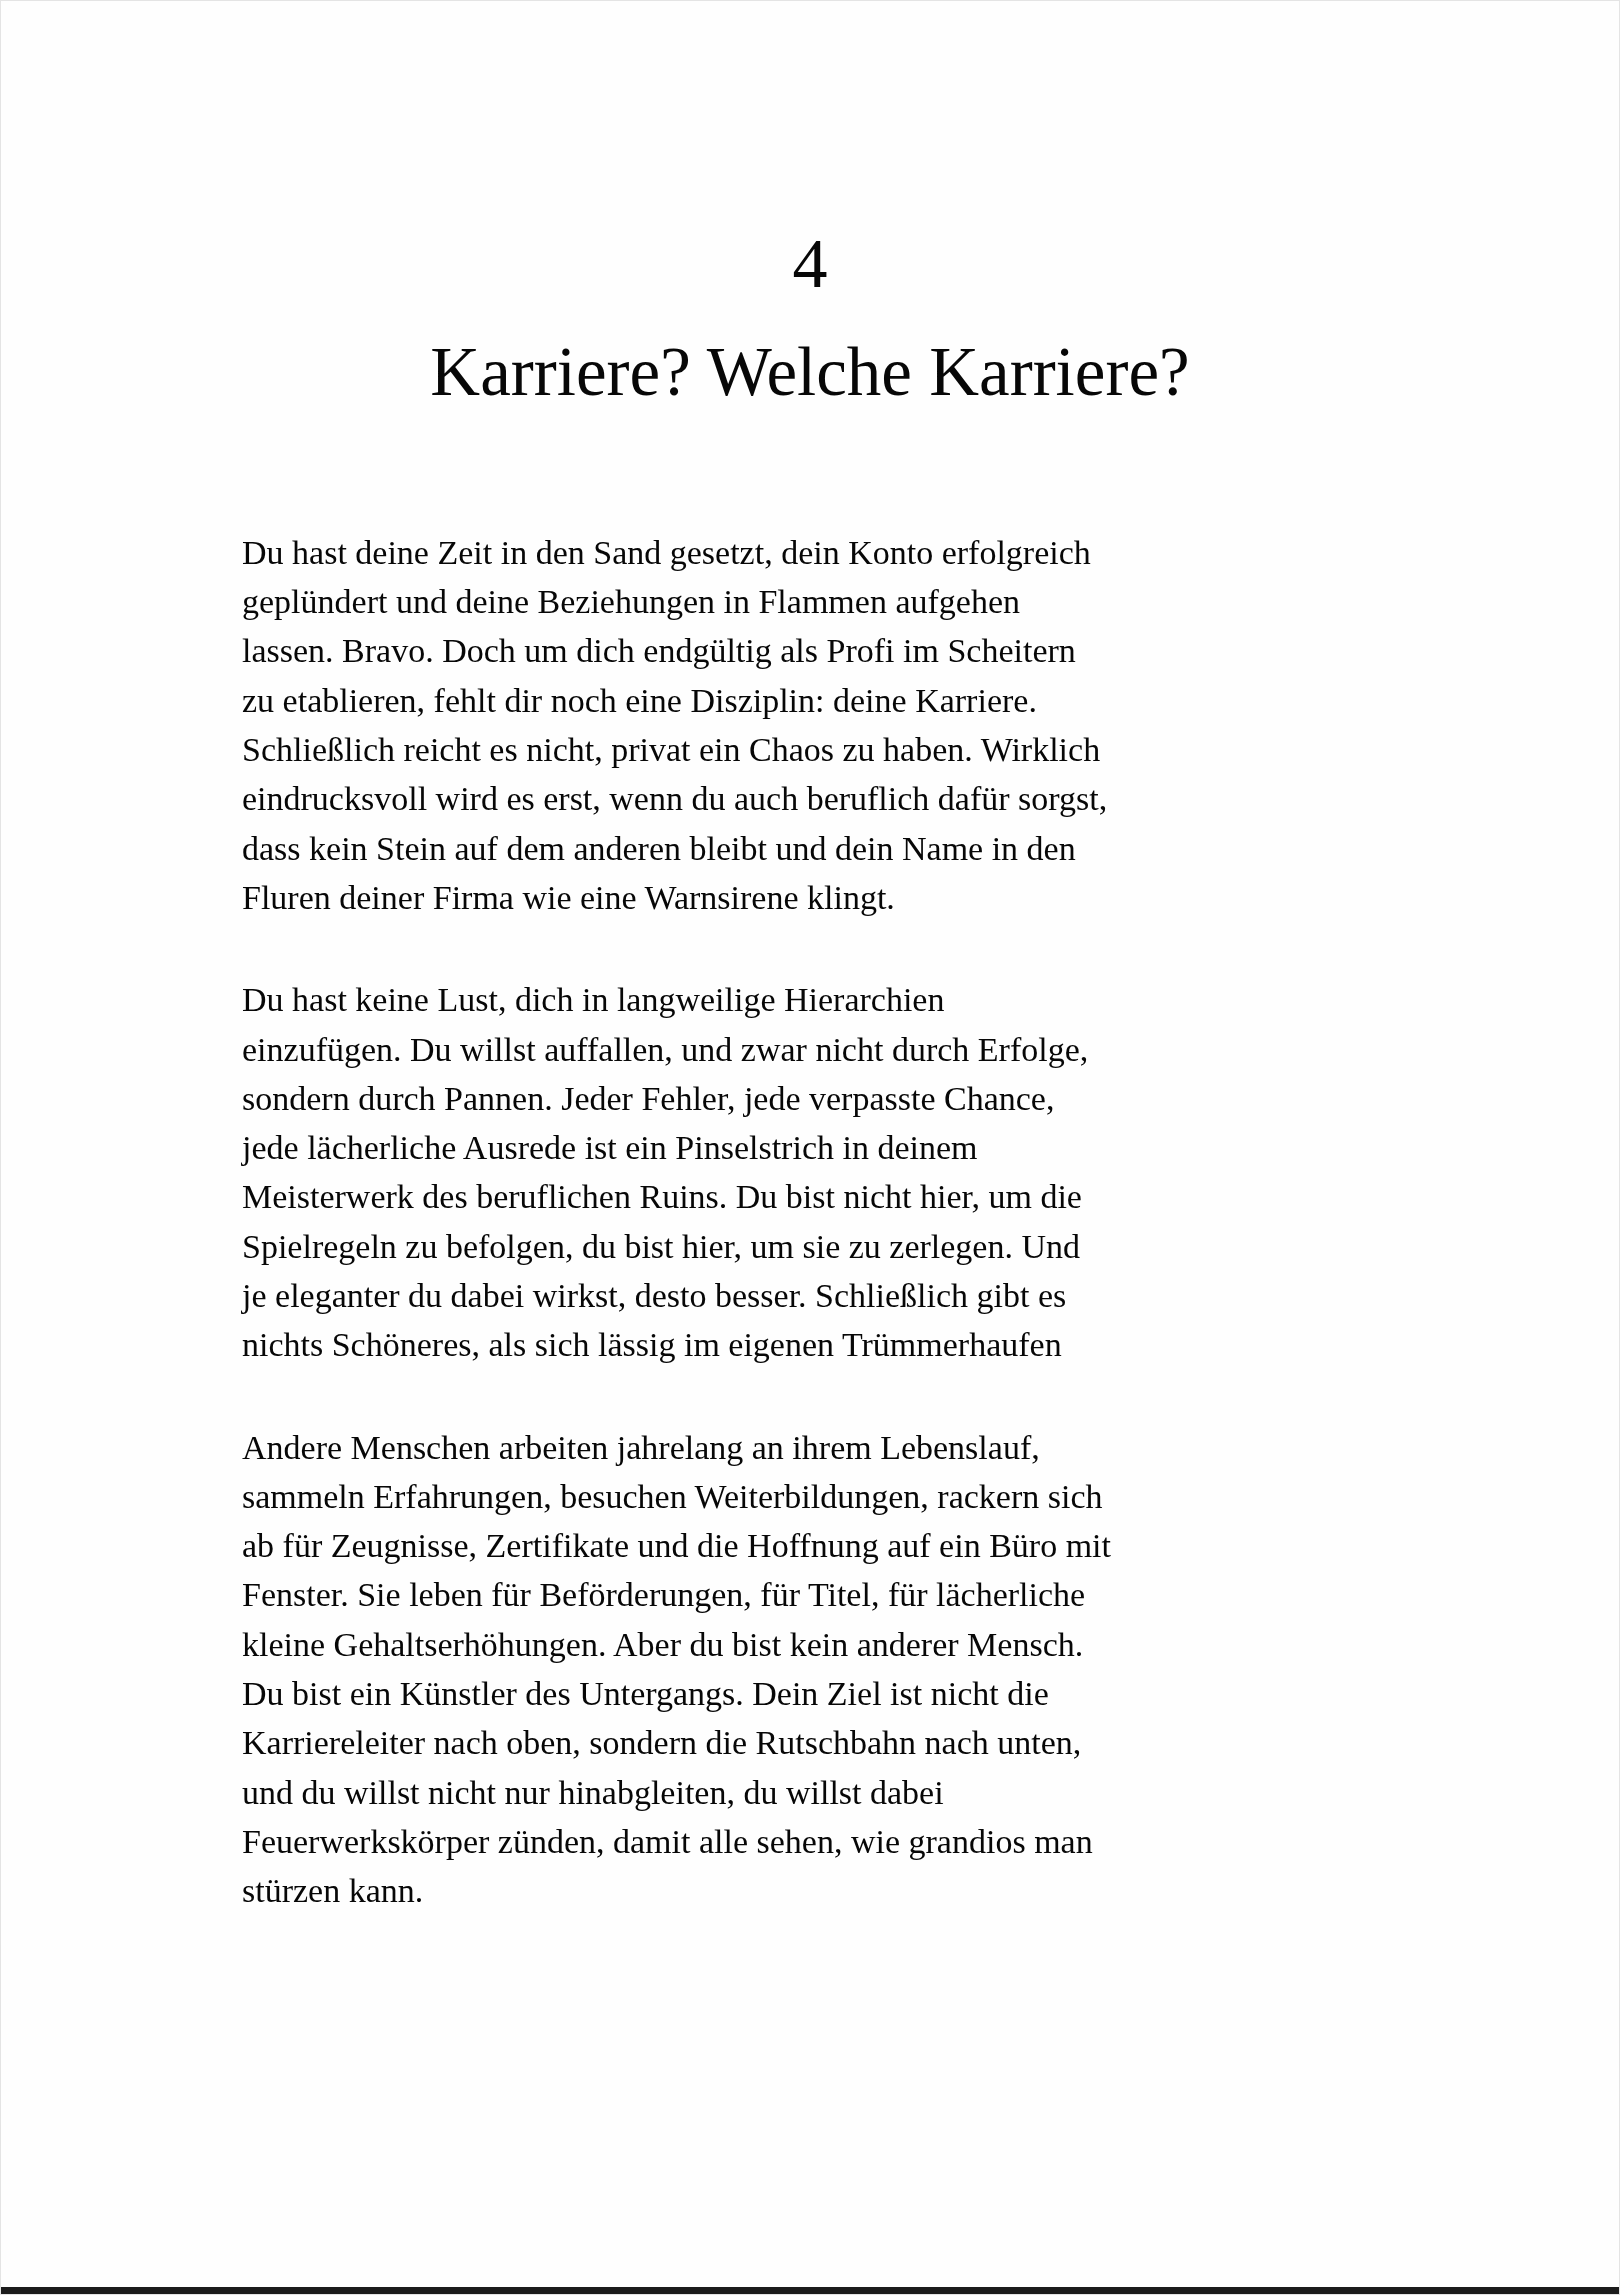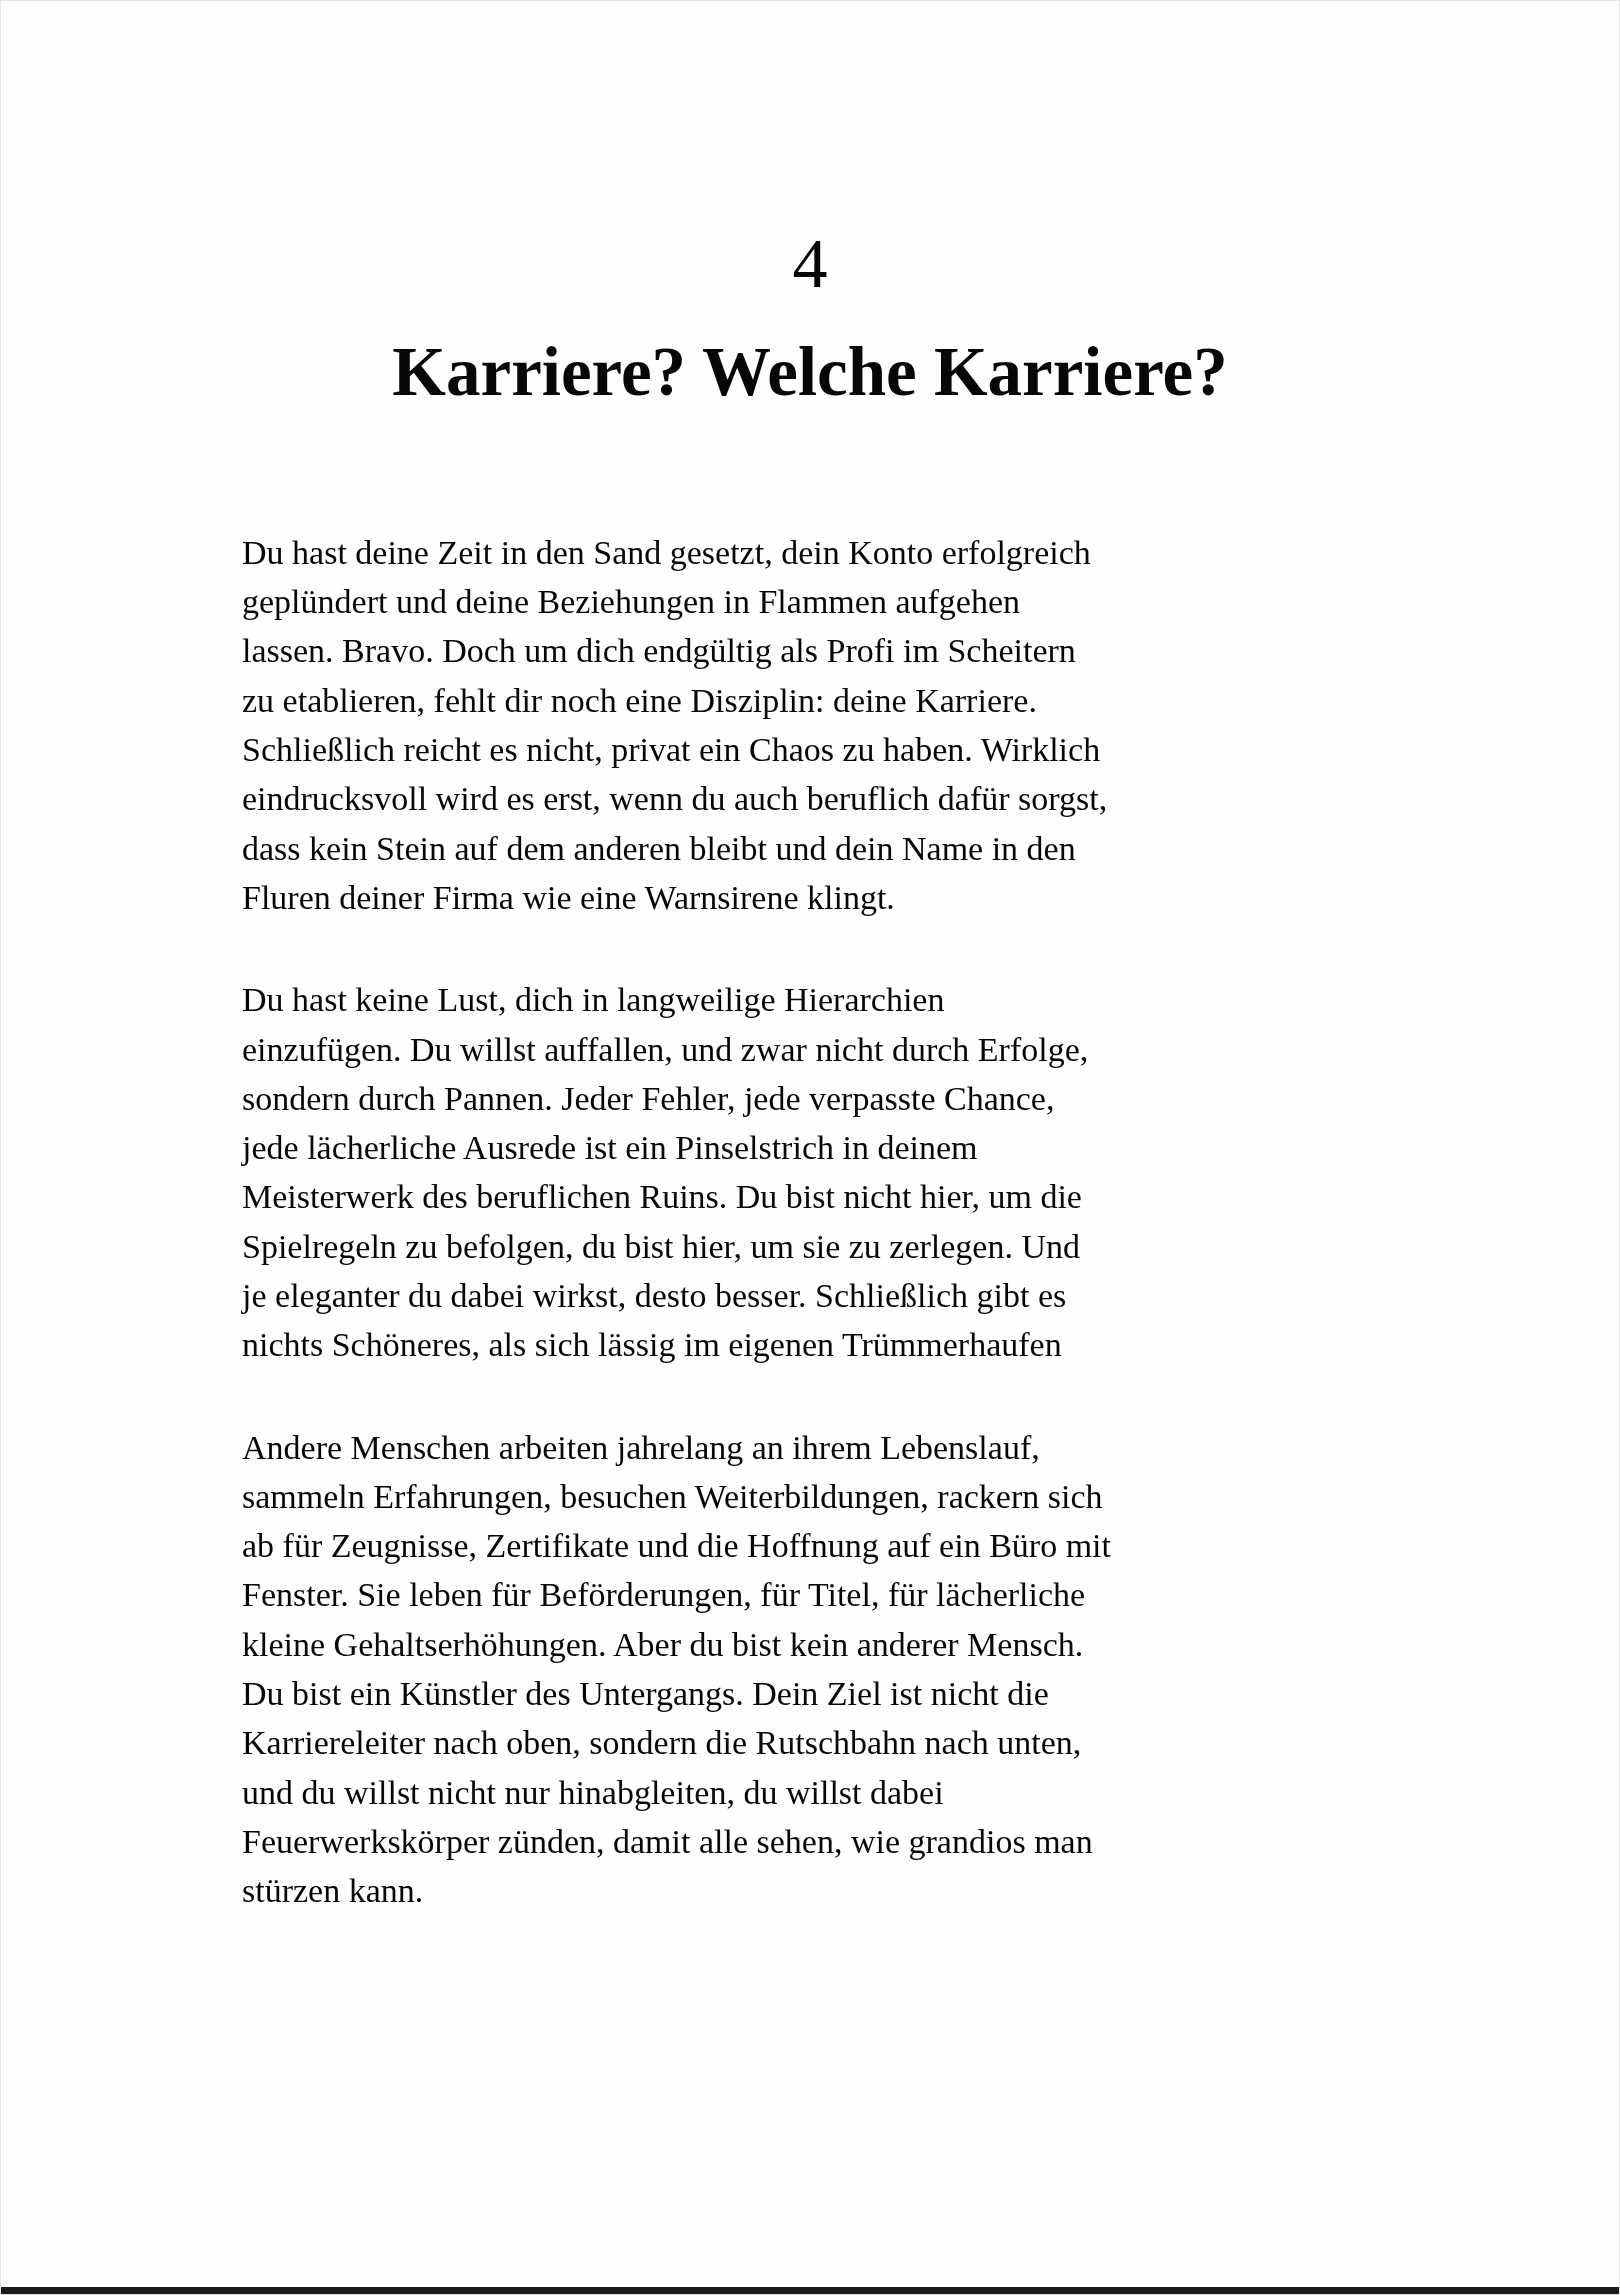--- a/index.html
+++ b/index.html
@@ -26,21 +26,21 @@
   .chapter-number {
     font-size: 70px;
     line-height: 1.15;
     font-weight: 400;
     text-align: center;
     margin: 0;
   }
   .chapter-title {
     font-size: 69px;
     line-height: 1.15;
-    font-weight: 700;
+    font-weight: 400;
     text-align: center;
     margin: 28px 0 0 0;
   }
   .body-text {
     margin-top: 116px;
     font-size: 34px;
     line-height: 1.45;
     text-align: left;
     margin-left: 28px;
   }

